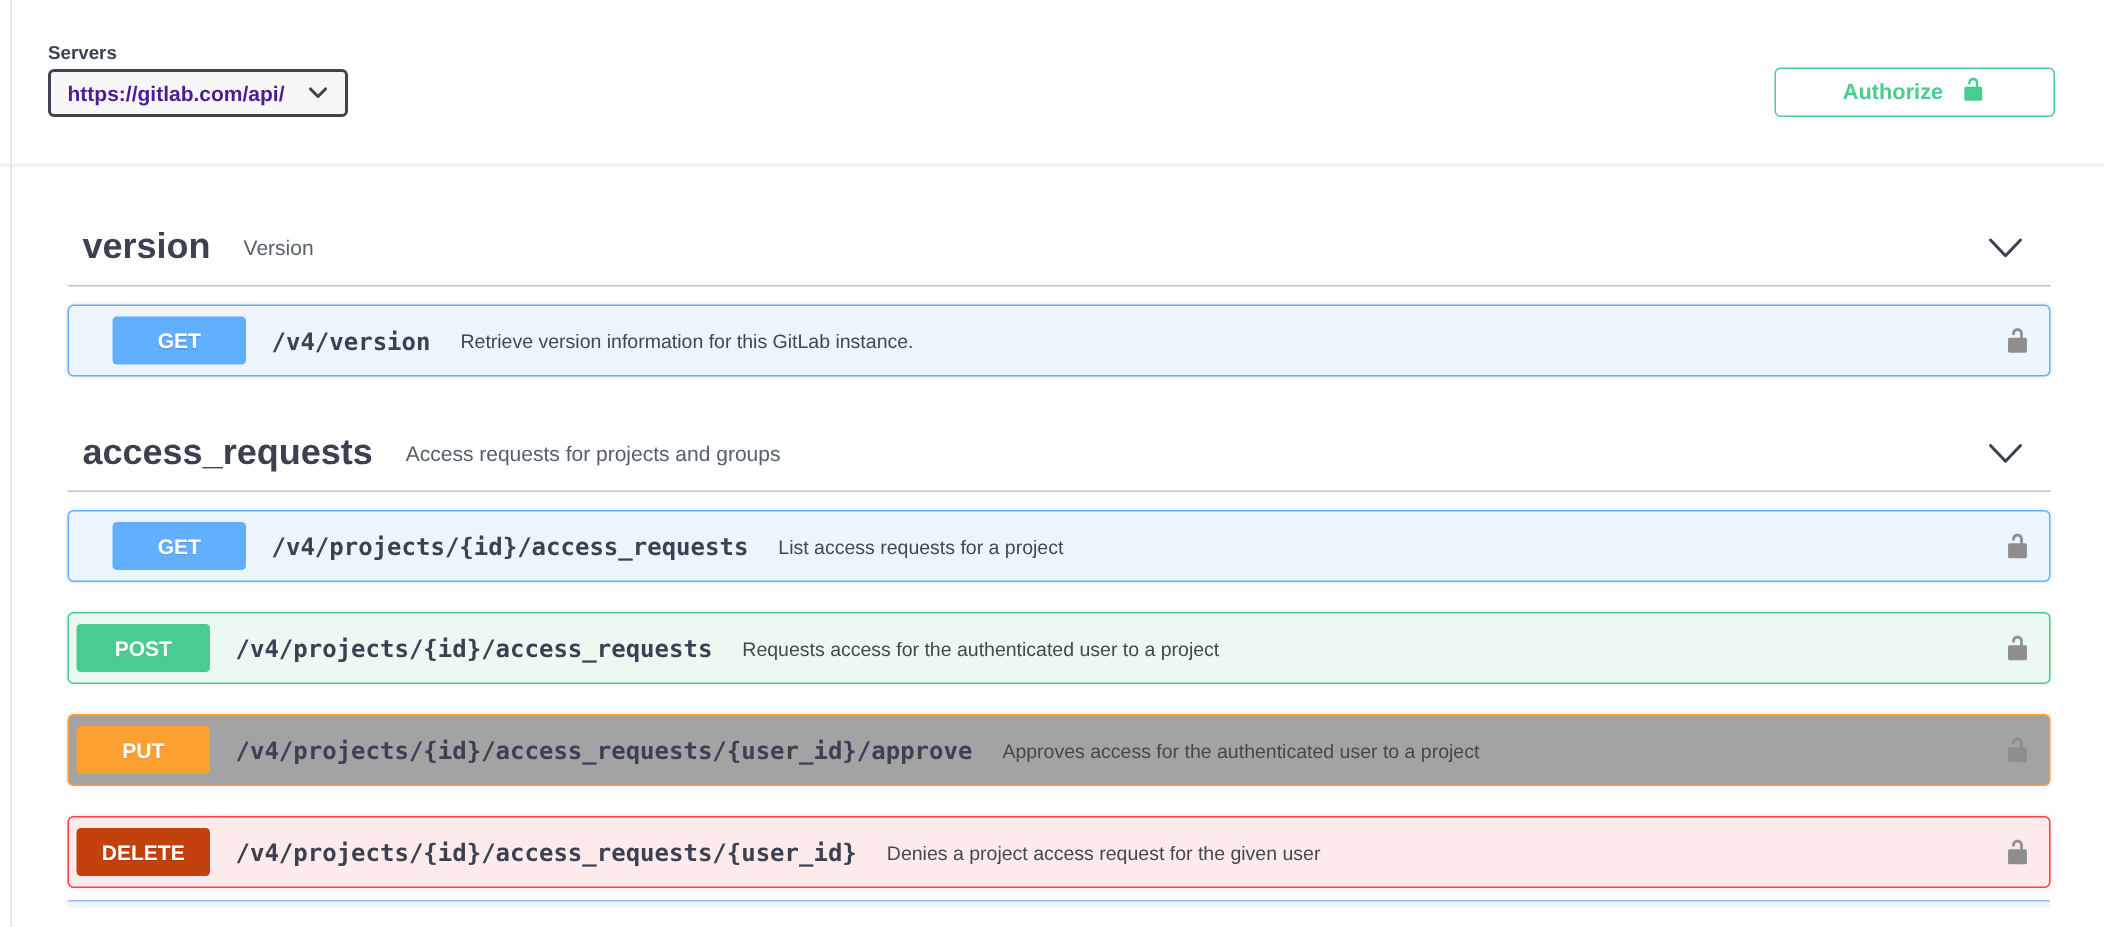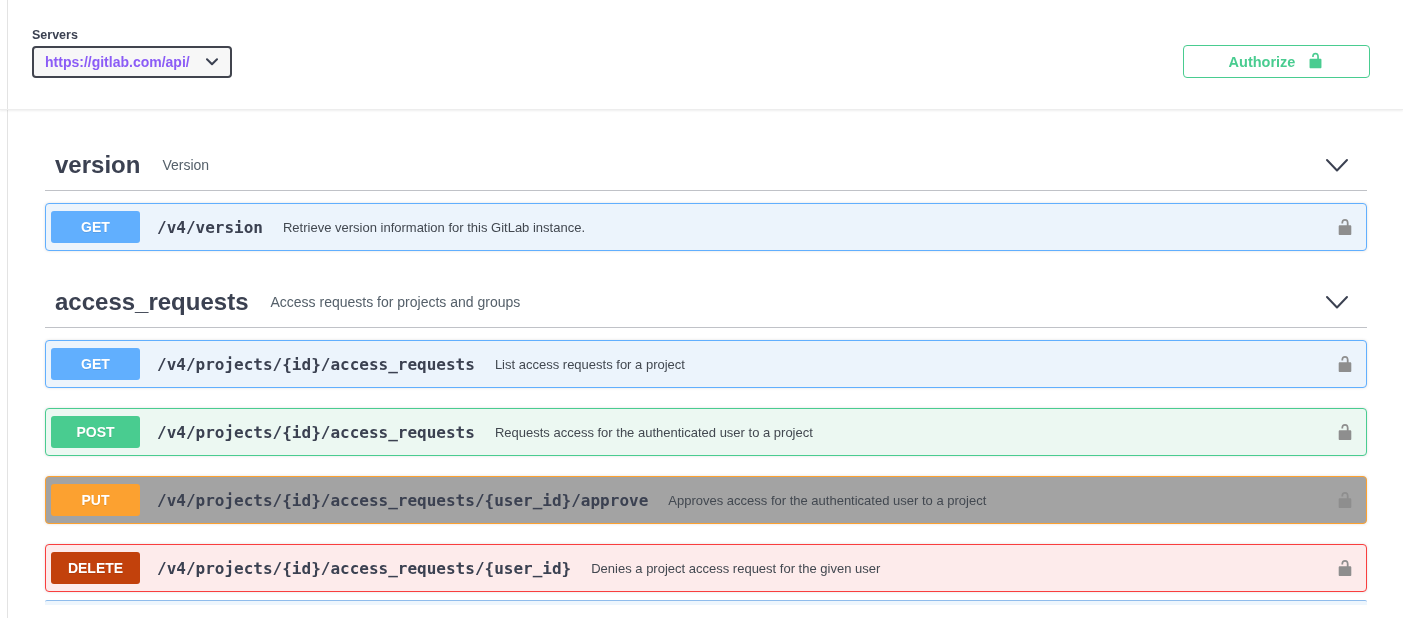--- a/index.html
+++ b/index.html
@@ -14,21 +14,21 @@
   
   .scheme-container {
     position:relative; height:110px; padding:28px 33px 0 32px;
     border-bottom:1px solid #ededed;
     box-shadow:0 1px 2px 0 rgba(0,0,0,0.07);
   }
   .servers-label { font-size:12.5px; font-weight:bold; color:#3b4151; margin:0 0 4px 0; }
   .server-select {
     display:inline-flex; align-items:center; gap:16px;
     border:2px solid #41444e; border-radius:4px; background:#f7f7f7;
-    padding:6px 12px 6px 11px; font-size:14px; font-weight:bold; color:#8b5cf6;
+    padding:6px 12px 6px 11px; font-size:14px; font-weight:bold; color:#4c1d95;
     cursor:pointer;
   }
   .server-select svg { display:block; }
 
   .authorize-btn {
     position:absolute; top:45px; right:33px; width:187px; height:33px;
     display:flex; align-items:center; justify-content:center; gap:12px;
     background:#fff; border:1px solid #49cc90; border-radius:4px;
     color:#49cc90; font-weight:bold; font-size:14.5px;
     font-family:"Liberation Sans", sans-serif; cursor:pointer;
@@ -56,21 +56,21 @@
   .opblock-get    { border-color:#61affe; background:#ecf4fc; }
   .opblock-post   { border-color:#49cc90; background:#ecf8f2; }
   .opblock-put    { border-color:#fca130; background:#a3a3a3; }
   .opblock-delete { border-color:#f93e3e; background:#fdebeb; }
 
   .method-badge {
     min-width:89px; padding:8px 10px; text-align:center;
     border-radius:3px; color:#fff; font-weight:bold; font-size:14px;
     text-shadow:0 1px 0 rgba(0,0,0,.1);
   }
-  .method-get    { background:#61affe; }
+  .method-get    { background:#61affe;margin-left:24px; }
   .method-post   { background:#49cc90; }
   .method-put    { background:#fca130; }
   .method-delete { background:#c2410c; }
 
   .op-path {
     margin-left:17px; font-family:"DejaVu Sans Mono","Liberation Mono",monospace;
     font-weight:bold; font-size:16px; color:#3b4151; white-space:nowrap;
   }
   .op-summary { margin-left:20px; font-size:13px; color:#424850; white-space:nowrap; }
   .lock-btn { margin-left:auto; background:none; border:none; padding:0; cursor:pointer; display:flex; }

